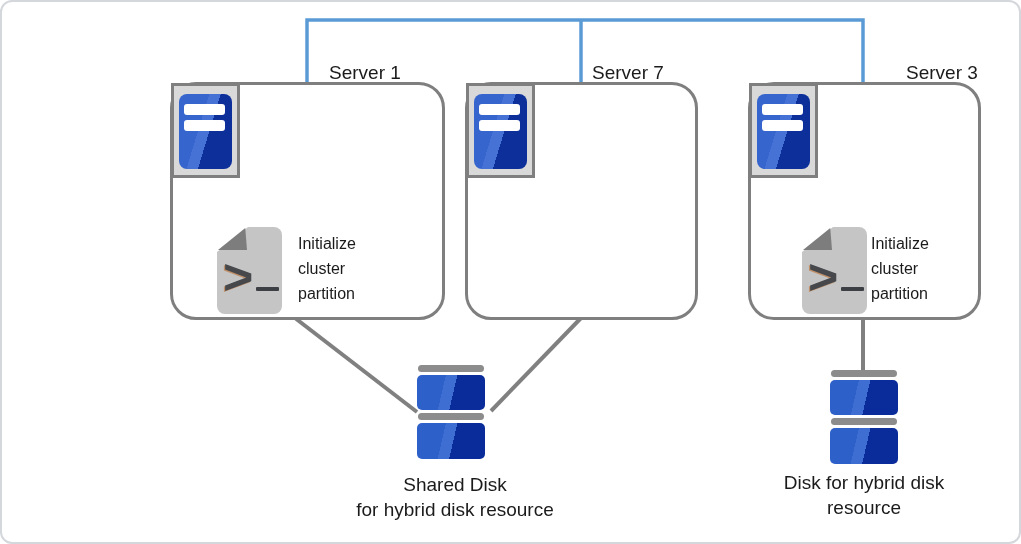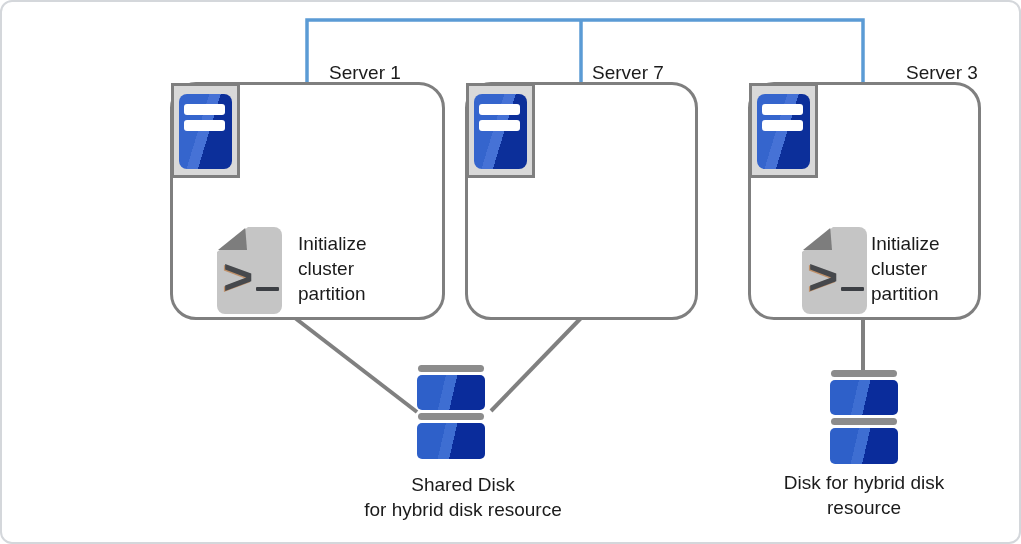--- a/index.html
+++ b/index.html
@@ -43,39 +43,39 @@
   .page-fold { position:absolute; left:1px; top:1px; width:29px; height:22px; background:#7d7d7d;
                clip-path:polygon(94% 0,100% 100%,0 100%); }
   .prompt-glyph {
     position:absolute; left:6px; top:24px; font-weight:800; font-size:40px; line-height:1;
     color:#46484c; transform:scale(1.3,1.25); transform-origin:left top;
     text-shadow:-1px 1px 0 rgba(186,100,30,0.55);
   }
   .prompt-underscore { position:absolute; left:39px; top:60px; width:23px; height:4px;
                        background:#3c3f44; border-radius:1px; }
 
-  .caption { position:absolute; font-size:19px; line-height:25px; color:#1b1b1b; white-space:pre-line; }
+  .caption { position:absolute; font-size:16px; line-height:25px; color:#1b1b1b; white-space:pre-line; }
   .b1 .caption { left:125px; top:146px; }
   .b3 .caption { left:120px; top:146px; }
 
   
   .disk { position:absolute; width:68px; height:94px; }
   .disk-shared { left:415px; top:363px; }
   .disk-hybrid { left:828px; top:368px; }
   .platter-bar { position:absolute; left:1px; width:66px; height:7px; background:#8c8c8c; border-radius:3.5px; }
   .bar-1 { top:0; } .bar-2 { top:48px; }
   .platter {
     position:absolute; left:0; width:68px; border-radius:5px;
     background:linear-gradient(103deg,#2e60c9 0%,#2e60c9 38%,#3e6ed2 38%,#3e6ed2 53%,#0a2c9b 53%,#0a2c9b 100%);
   }
   .platter-1 { top:10px; height:35px; } .platter-2 { top:58px; height:36px; }
 
   .disk-label { position:absolute; width:330px; text-align:center; font-size:19px; line-height:25px;
                 color:#1b1b1b; white-space:pre-line; }
-  .dl-shared { left:296px; top:470px; }
+  .dl-shared { left:288px; top:470px; }
   .dl-hybrid { left:697px; top:468px; }
 </style>
 </head>
 <body>
 
 <div class="canvas">
 
   <svg class="wires" width="1021" height="544" viewBox="0 0 1021 544">
     <path d="M305 80 V18 H861 V80 M579 18 V80" fill="none" stroke="#5b9bd5" stroke-width="3.5"></path>
     <line x1="293" y1="316" x2="415" y2="410" stroke="#808080" stroke-width="4"></line>

